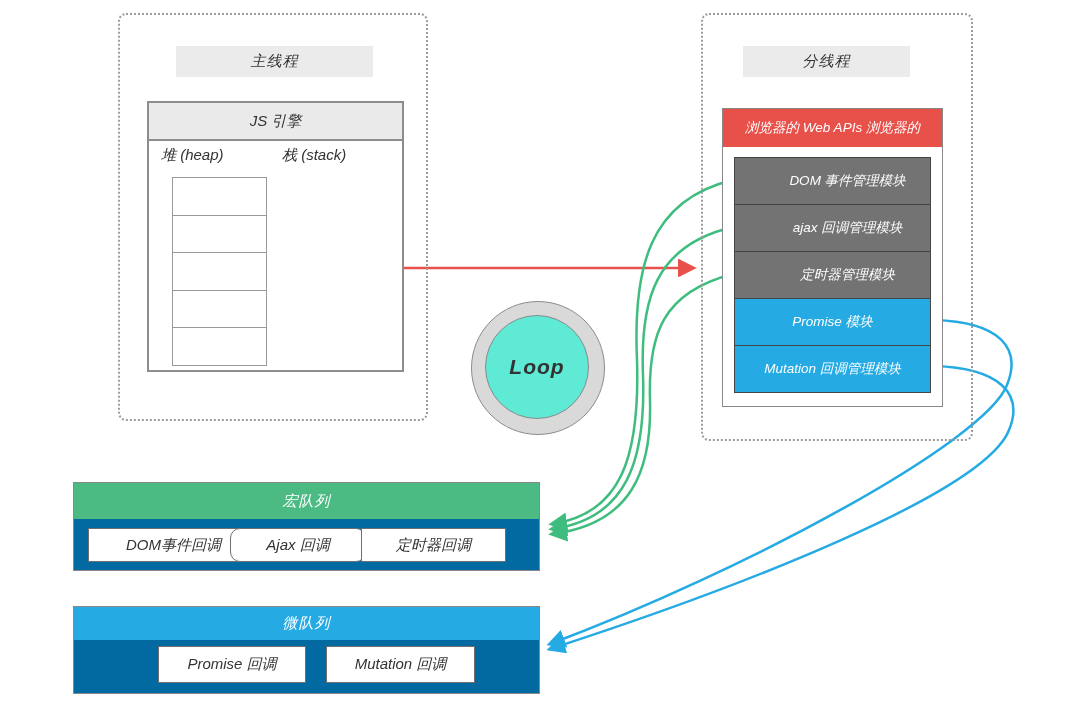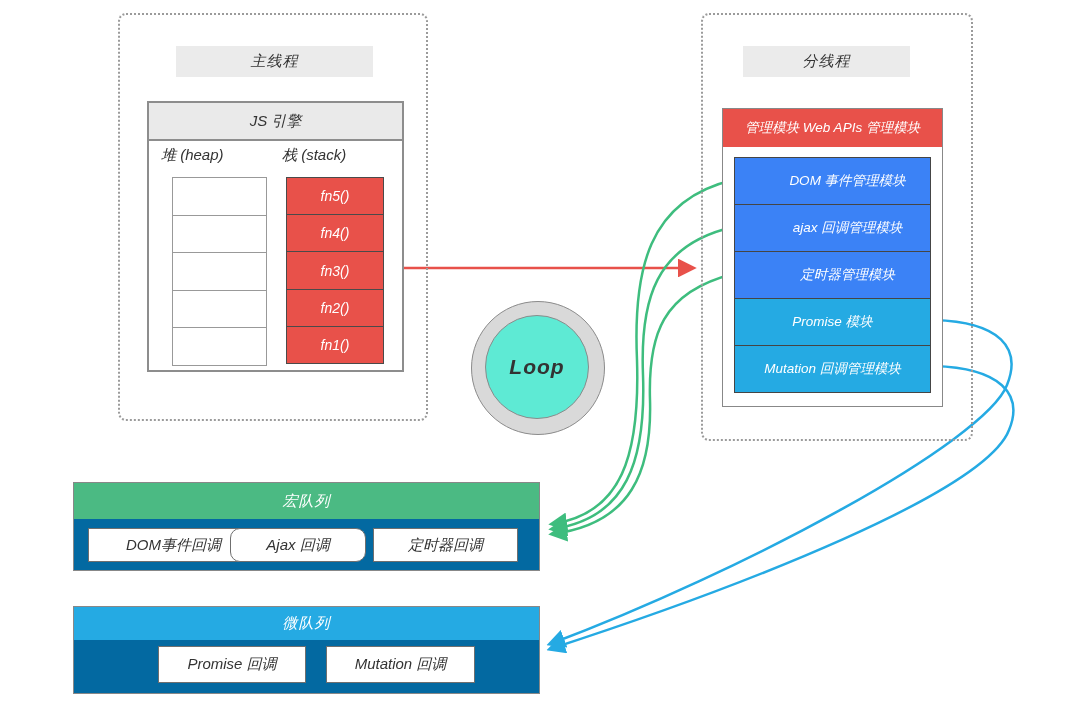--- a/index.html
+++ b/index.html
@@ -25,21 +25,21 @@
   .loop-inner{position:absolute;left:13px;top:13px;width:104px;height:104px;border-radius:50%;
         background:#5eead4;border:1.5px solid #8b8b8b;box-sizing:border-box;display:flex;
         align-items:center;justify-content:center;font-size:21px;font-weight:bold;color:#333;letter-spacing:1px;}
   .webapis{position:absolute;left:722px;top:108px;width:219px;height:297px;border:1px solid #888;background:#fff;}
   .webapis-header{height:38px;background:#e8514a;display:flex;align-items:center;justify-content:center;
         color:#fff;font-size:13.5px;}
   .module-list{position:absolute;left:11px;top:48px;width:197px;}
   .module{height:46px;border:1px solid #454545;margin-top:-1px;display:flex;align-items:center;
         justify-content:center;color:#fff;font-size:13.5px;}
   .module:first-child{margin-top:0;}
-  .module.green{background:#3b82f6;padding-left:30px;}
+  .module.green{background:#737373;padding-left:30px;}
   .module.blue{background:#25aae3;}
   .queue{position:absolute;left:73px;width:465px;border:1px solid #888;background:#0369a1;}
   .queue-header{display:flex;align-items:center;justify-content:center;color:#fff;font-size:15px;letter-spacing:1px;}
   .queue-header.green{height:36px;background:#4bba83;}
   .queue-header.blue{height:33px;background:#25aae3;}
   .queue-item{position:absolute;border:1.5px solid #6f6f6f;background:#fff;display:flex;
         align-items:center;justify-content:center;font-size:15px;color:#333;}
   svg.overlay{position:absolute;left:0;top:0;width:1080px;height:706px;pointer-events:none;}
 </style>
 </head>
@@ -77,53 +77,46 @@
     <div class="col-label" style="left:133px;width:106px;">栈 (stack)</div>
 
     <div class="heap-col">
       <div class="heap-cell"></div>
       <div class="heap-cell"></div>
       <div class="heap-cell"></div>
       <div class="heap-cell"></div>
       <div class="heap-cell"></div>
     </div>
 
-    <div class="stack-col">
-      <div class="stack-cell">fn5()</div>
-      <div class="stack-cell">fn4()</div>
-      <div class="stack-cell">fn3()</div>
-      <div class="stack-cell">fn2()</div>
-      <div class="stack-cell">fn1()</div>
-    </div>
   </div>
 
   <div class="loop-outer">
     <div class="loop-inner">Loop</div>
   </div>
 
   <div class="dotted-panel" style="left:701px;top:13px;width:268px;height:424px;"></div>
 
   <div class="chip" style="left:743px;top:46px;width:167px;height:31px;">分线程</div>
 
   <div class="webapis">
-    <div class="webapis-header">管理模块 Web APIs 管理模块</div>
+    <div class="webapis-header">浏览器的 Web APIs 浏览器的</div>
     <div class="module-list">
       <div class="module green">DOM 事件管理模块</div>
       <div class="module green">ajax 回调管理模块</div>
       <div class="module green">定时器管理模块</div>
       <div class="module blue">Promise 模块</div>
       <div class="module blue">Mutation 回调管理模块</div>
     </div>
   </div>
 
   <div class="queue" style="top:482px;height:87px;">
     <div class="queue-header green">宏队列</div>
     <div class="queue-item" style="left:14px;top:45px;width:133px;height:32px;padding-left:18px;">DOM事件回调</div>
     <div class="queue-item" style="left:156px;top:45px;width:134px;height:32px;border-radius:10px;">Ajax 回调</div>
-    <div class="queue-item" style="left:299px;top:45px;width:143px;height:32px;">定时器回调</div>
+    <div class="queue-item" style="left:287px;top:45px;width:143px;height:32px;">定时器回调</div>
   </div>
 
   <div class="queue" style="top:606px;height:86px;">
     <div class="queue-header blue">微队列</div>
     <div class="queue-item" style="left:84px;top:39px;width:146px;height:35px;">Promise 回调</div>
     <div class="queue-item" style="left:252px;top:39px;width:147px;height:35px;">Mutation 回调</div>
   </div>
 
 </div>
 

